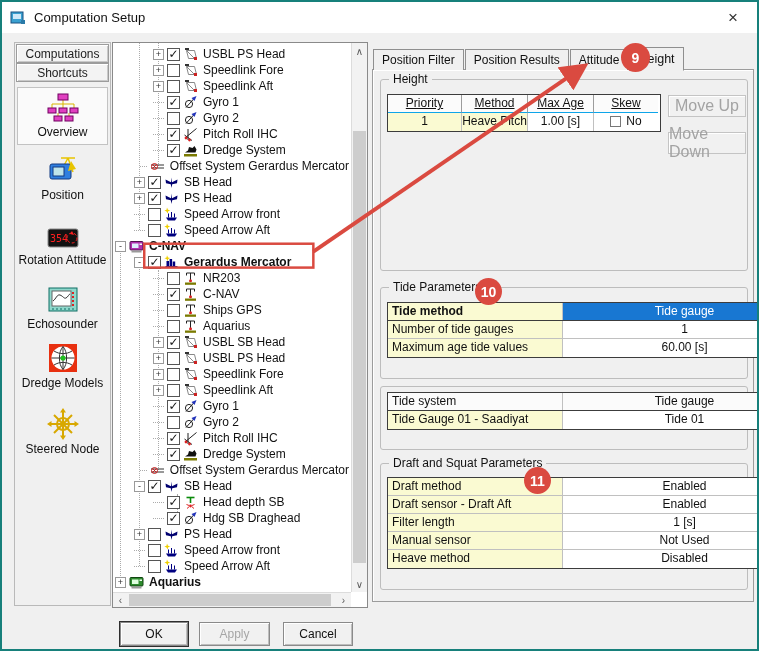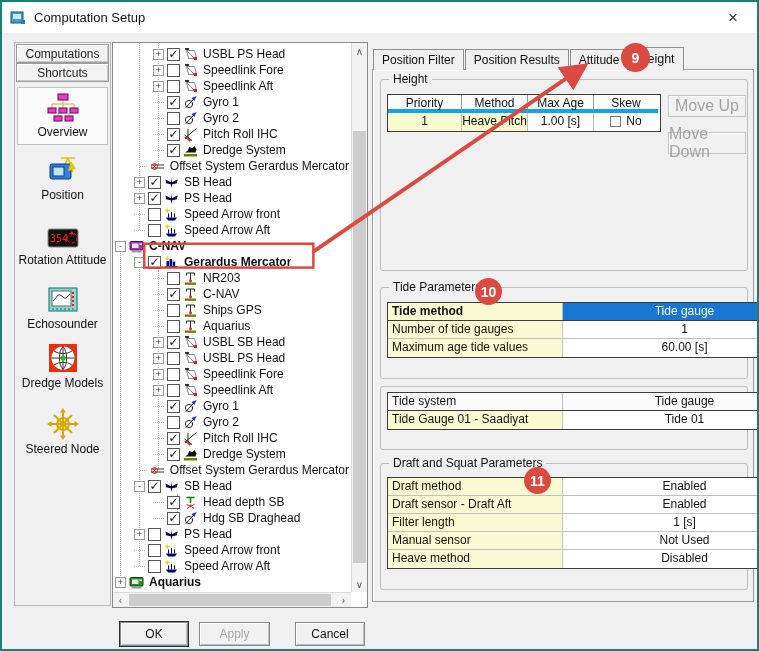--- a/index.html
+++ b/index.html
@@ -37,21 +37,21 @@
   
   .tabstrip{position:absolute;left:371px;top:45px;height:23px;display:flex;align-items:flex-end;z-index:3;}
   .tab{height:21px;padding:0 8px;font-size:12px;color:#111;background:#f0f0f0;border:1px solid #8f8f8f;border-bottom:none;display:flex;align-items:center;margin-right:1px;cursor:pointer;}
   .tab.active{height:24px;position:relative;z-index:4;margin-bottom:-1px;border-bottom:1px solid #f0f0f0;font-size:12.5px;}
   .tab-page{position:absolute;left:370px;top:67px;width:382px;height:533px;background:#f0f0f0;border:1px solid #9c9c9c;box-shadow:inset 1px 1px 0 #fff;z-index:1;}
   .groupbox{position:absolute;border:1px solid #bdbdbd;border-radius:3px;}
   .gb-title{position:absolute;top:-8px;left:8px;background:#f0f0f0;padding:0 4px;font-size:12px;color:#111;}
   
   .htable{position:absolute;left:6px;top:14px;width:274px;border:1px solid #3c3c3c;background:#fff;}
   .h-head,.h-row{display:grid;grid-template-columns:74px 66px 66px 64px;}
-  .h-head>div{background:#fbfbfb;border-right:1px solid #9c9c9c;border-bottom:4px solid #0ea5e9;font-size:12px;text-align:center;height:18px;line-height:17px;color:#111;}
+  .h-head>div{background:#fbfbfb;border-right:1px solid #9c9c9c;border-bottom:1px solid #0ea5e9;font-size:12px;text-align:center;height:18px;line-height:17px;color:#111;text-decoration:underline;}
   .h-row>div{font-size:12px;text-align:center;height:18px;line-height:17px;border-right:1px solid #c0c0c0;color:#111;overflow:hidden;}
   .h-head>div:last-child,.h-row>div:last-child{border-right:none;}
   .c-yellow{background:#fafad2;}
   .c-white{background:#fff;}
   .mini-check{display:inline-block;width:11px;height:11px;border:1px solid #777;background:#fff;vertical-align:-2px;margin-right:5px;}
   .mv-btn{position:absolute;width:78px;height:22px;font-size:16px;color:#a3a3a3;background:#f1f1f1;border:1px solid #c4c4c4;box-shadow:inset 1px 1px 0 #fff;display:flex;align-items:center;justify-content:center;}
   
   .ptable{position:absolute;left:6px;width:420px;border:1px solid #3c3c3c;background:#fff;}
   .p-row{display:grid;grid-template-columns:175px 1fr;height:18px;border-bottom:1px solid #c0c0c0;}
   .p-row:last-child{border-bottom:none;}
@@ -745,21 +745,21 @@
           <div class="p-row">
             <div class="p-label">Heave method</div>
             <div class="p-value"><span>Disabled</span><span class="dd-btn">▼</span></div>
           </div>
         </div>
     </div>
   </div>
 
   <div class="f-btn default" style="left:118px;width:68px;">OK</div>
   <div class="f-btn disabled" style="left:197px;width:71px;">Apply</div>
-  <div class="f-btn" style="left:281px;width:70px;margin-left:12px;">Cancel</div>
+  <div class="f-btn" style="left:281px;width:70px;">Cancel</div>
 
   <svg class="overlay" viewBox="0 0 759 651">
     <defs>
       <marker id="arrowhead" markerWidth="7" markerHeight="7" refX="5" refY="3.5" orient="auto">
         <polygon points="0 0, 7 3.5, 0 7" fill="#da4a40"></polygon>
       </marker>
     </defs>
     <rect x="143" y="243" width="170" height="24" fill="none" stroke="#da4a40" stroke-width="2.5"></rect>
     <line x1="313" y1="251" x2="583" y2="66" stroke="#da4a40" stroke-width="4" marker-end="url(#arrowhead)"></line>
   </svg>

